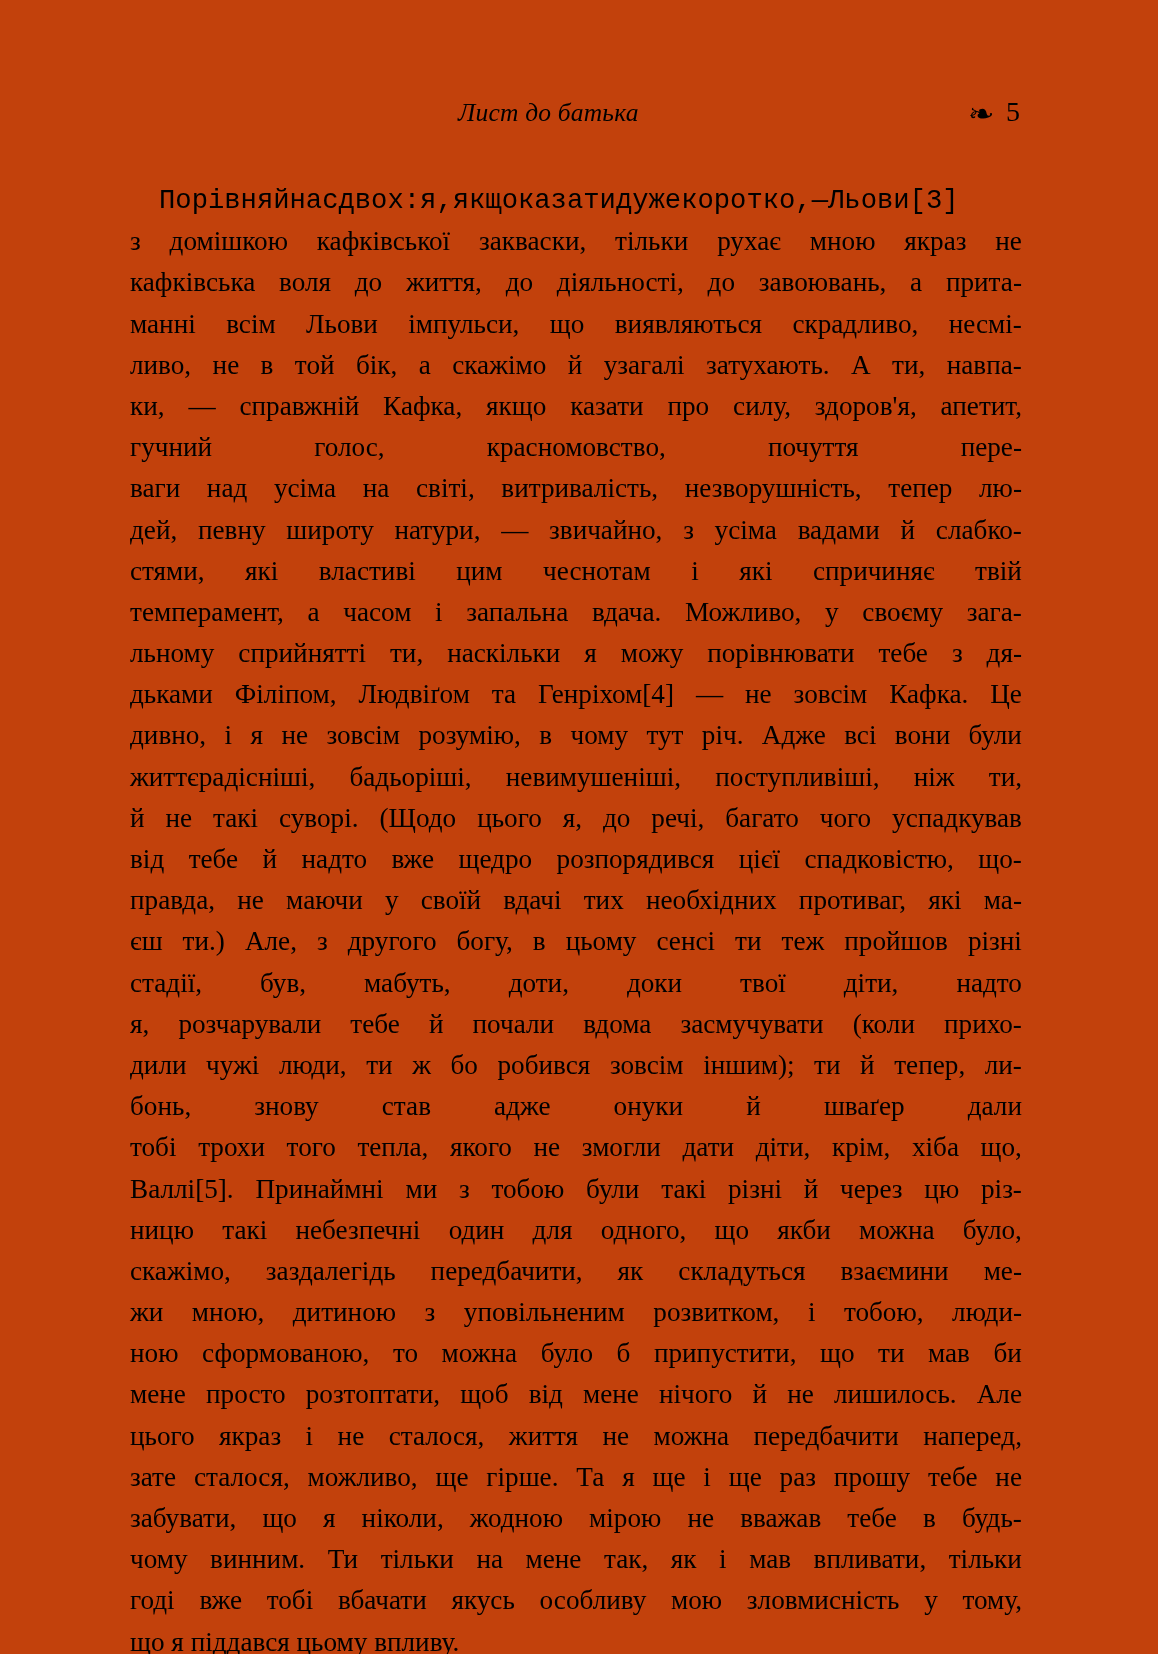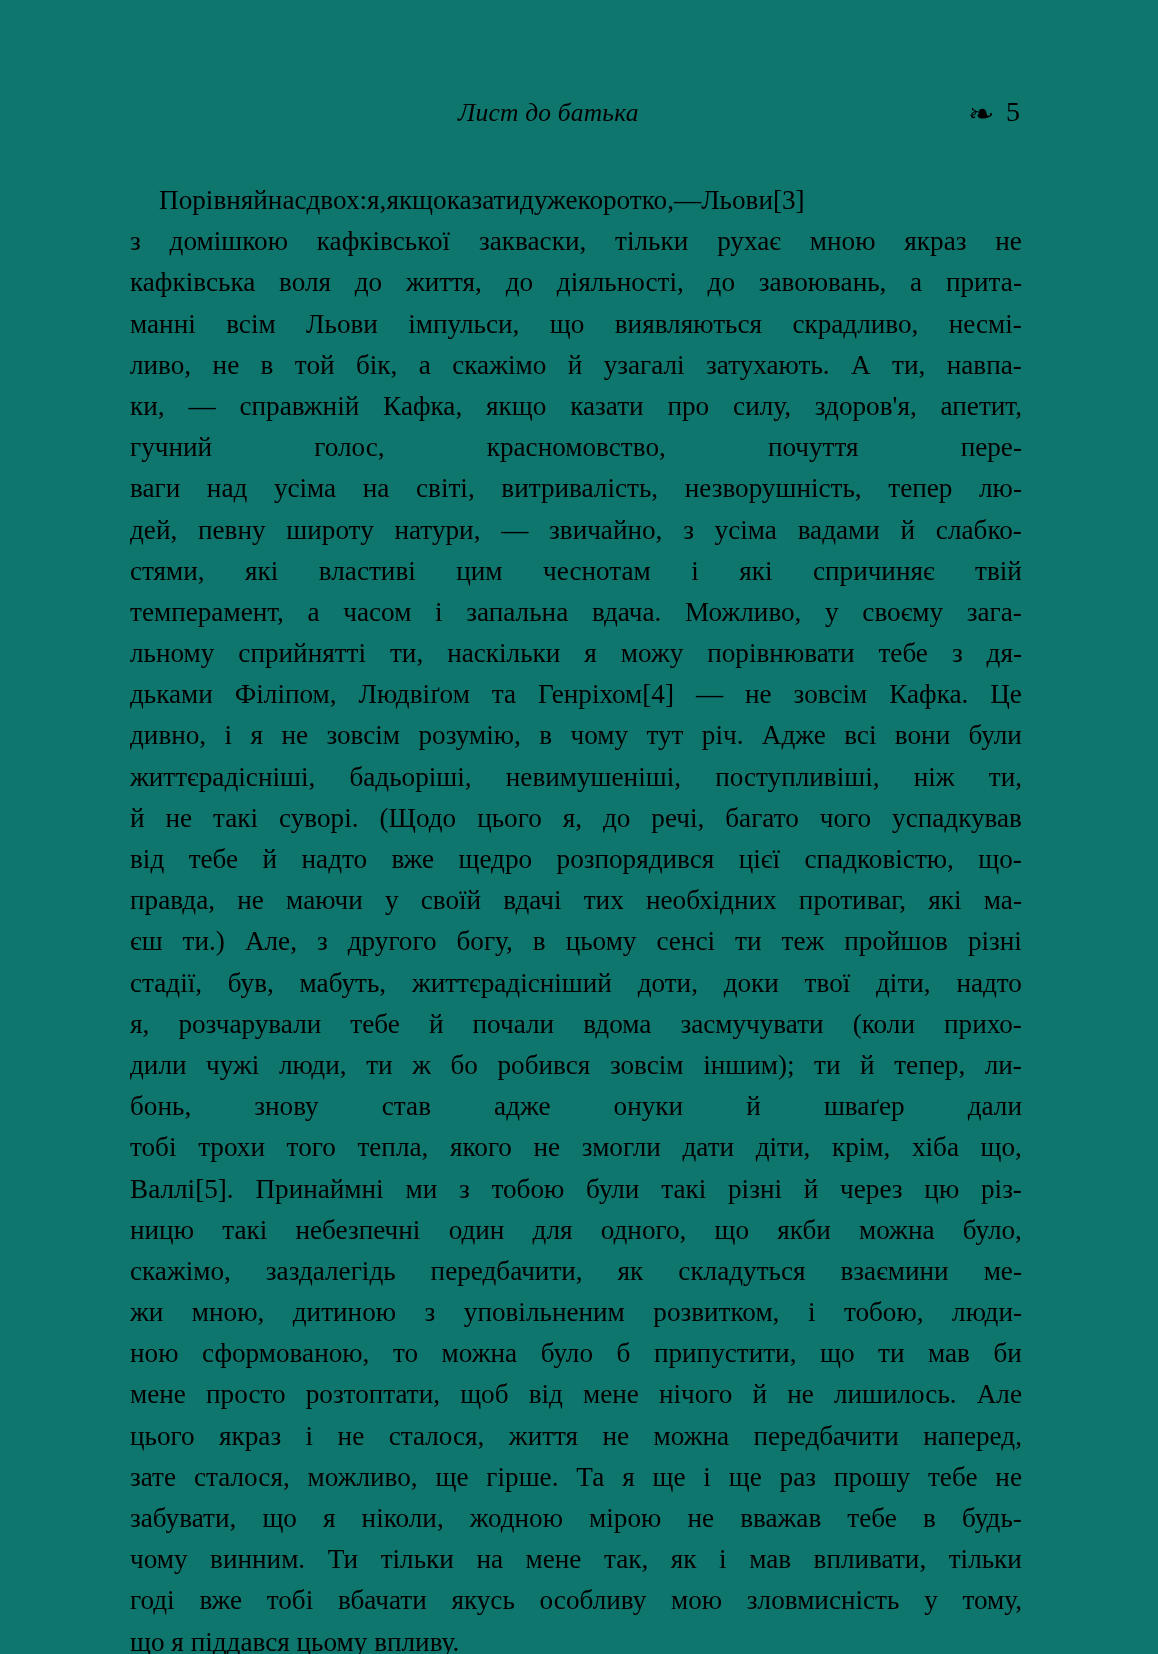--- a/index.html
+++ b/index.html
@@ -8,21 +8,21 @@
     background: #ffffff;
   }
   body {
     font-family: "Liberation Serif", "DejaVu Serif", serif;
     color: #000000;
   }
   .page {
     position: relative;
     width: 1158px;
     height: 1654px;
-    background: #0f766e;
+    background: #c2410c;
     overflow: hidden;
     box-sizing: border-box;
   }
 
   
   .running-header {
     position: absolute;
     left: 130px;
     top: 98px;
     width: 890px;
@@ -88,20 +88,21 @@
     display: inline-block;
     white-space: pre;
   }
   .indent-space {
     display: inline-block;
     width: 29px;
     flex: 0 0 auto;
   }
   .body-line.indent {
     justify-content: space-between;
+    font-family: Liberation Mono, monospace;
   }
 </style>
 </head>
 <body>
 
 <div class="page">
 
   <div class="running-header">
     <div class="header-title">Лист до батька</div>
     <div class="header-right">
@@ -123,21 +124,21 @@
       <div class="body-line justify"><span class="w">стями,</span><span class="w">які</span><span class="w">властиві</span><span class="w">цим</span><span class="w">чеснотам</span><span class="w">і</span><span class="w">які</span><span class="w">спричиняє</span><span class="w">твій</span></div>
       <div class="body-line justify"><span class="w">темперамент,</span><span class="w">а</span><span class="w">часом</span><span class="w">і</span><span class="w">запальна</span><span class="w">вдача.</span><span class="w">Можливо,</span><span class="w">у</span><span class="w">своєму</span><span class="w">зага-</span></div>
       <div class="body-line justify"><span class="w">льному</span><span class="w">сприйнятті</span><span class="w">ти,</span><span class="w">наскільки</span><span class="w">я</span><span class="w">можу</span><span class="w">порівнювати</span><span class="w">тебе</span><span class="w">з</span><span class="w">дя-</span></div>
       <div class="body-line justify"><span class="w">дьками</span><span class="w">Філіпом,</span><span class="w">Людвіґом</span><span class="w">та</span><span class="w">Генріхом[4]</span><span class="w">—</span><span class="w">не</span><span class="w">зовсім</span><span class="w">Кафка.</span><span class="w">Це</span></div>
       <div class="body-line justify"><span class="w">дивно,</span><span class="w">і</span><span class="w">я</span><span class="w">не</span><span class="w">зовсім</span><span class="w">розумію,</span><span class="w">в</span><span class="w">чому</span><span class="w">тут</span><span class="w">річ.</span><span class="w">Адже</span><span class="w">всі</span><span class="w">вони</span><span class="w">були</span></div>
       <div class="body-line justify"><span class="w">життєрадісніші,</span><span class="w">бадьоріші,</span><span class="w">невимушеніші,</span><span class="w">поступливіші,</span><span class="w">ніж</span><span class="w">ти,</span></div>
       <div class="body-line justify"><span class="w">й</span><span class="w">не</span><span class="w">такі</span><span class="w">суворі.</span><span class="w">(Щодо</span><span class="w">цього</span><span class="w">я,</span><span class="w">до</span><span class="w">речі,</span><span class="w">багато</span><span class="w">чого</span><span class="w">успадкував</span></div>
       <div class="body-line justify"><span class="w">від</span><span class="w">тебе</span><span class="w">й</span><span class="w">надто</span><span class="w">вже</span><span class="w">щедро</span><span class="w">розпорядився</span><span class="w">цієї</span><span class="w">спадковістю,</span><span class="w">що-</span></div>
       <div class="body-line justify"><span class="w">правда,</span><span class="w">не</span><span class="w">маючи</span><span class="w">у</span><span class="w">своїй</span><span class="w">вдачі</span><span class="w">тих</span><span class="w">необхідних</span><span class="w">противаг,</span><span class="w">які</span><span class="w">ма-</span></div>
       <div class="body-line justify"><span class="w">єш</span><span class="w">ти.)</span><span class="w">Але,</span><span class="w">з</span><span class="w">другого</span><span class="w">богу,</span><span class="w">в</span><span class="w">цьому</span><span class="w">сенсі</span><span class="w">ти</span><span class="w">теж</span><span class="w">пройшов</span><span class="w">різні</span></div>
-      <div class="body-line justify"><span class="w">стадії,</span><span class="w">був,</span><span class="w">мабуть,</span><span class="w">життєрадісніший</span><span class="w">доти,</span><span class="w">доки</span><span class="w">твої</span><span class="w">діти,</span><span class="w">надто</span></div>
+      <div class="body-line justify"><span class="w">стадії,</span><span class="w">був,</span><span class="w">мабуть,</span><span class="w">доти,</span><span class="w">доки</span><span class="w">твої</span><span class="w">діти,</span><span class="w">надто</span></div>
       <div class="body-line justify"><span class="w">я,</span><span class="w">розчарували</span><span class="w">тебе</span><span class="w">й</span><span class="w">почали</span><span class="w">вдома</span><span class="w">засмучувати</span><span class="w">(коли</span><span class="w">прихо-</span></div>
       <div class="body-line justify"><span class="w">дили</span><span class="w">чужі</span><span class="w">люди,</span><span class="w">ти</span><span class="w">ж</span><span class="w">бо</span><span class="w">робився</span><span class="w">зовсім</span><span class="w">іншим);</span><span class="w">ти</span><span class="w">й</span><span class="w">тепер,</span><span class="w">ли-</span></div>
       <div class="body-line justify"><span class="w">бонь,</span><span class="w">знову</span><span class="w">став</span><span class="w">адже</span><span class="w">онуки</span><span class="w">й</span><span class="w">шваґер</span><span class="w">дали</span></div>
       <div class="body-line justify"><span class="w">тобі</span><span class="w">трохи</span><span class="w">того</span><span class="w">тепла,</span><span class="w">якого</span><span class="w">не</span><span class="w">змогли</span><span class="w">дати</span><span class="w">діти,</span><span class="w">крім,</span><span class="w">хіба</span><span class="w">що,</span></div>
       <div class="body-line justify"><span class="w">Валлі[5].</span><span class="w">Принаймні</span><span class="w">ми</span><span class="w">з</span><span class="w">тобою</span><span class="w">були</span><span class="w">такі</span><span class="w">різні</span><span class="w">й</span><span class="w">через</span><span class="w">цю</span><span class="w">різ-</span></div>
       <div class="body-line justify"><span class="w">ницю</span><span class="w">такі</span><span class="w">небезпечні</span><span class="w">один</span><span class="w">для</span><span class="w">одного,</span><span class="w">що</span><span class="w">якби</span><span class="w">можна</span><span class="w">було,</span></div>
       <div class="body-line justify"><span class="w">скажімо,</span><span class="w">заздалегідь</span><span class="w">передбачити,</span><span class="w">як</span><span class="w">складуться</span><span class="w">взаємини</span><span class="w">ме-</span></div>
       <div class="body-line justify"><span class="w">жи</span><span class="w">мною,</span><span class="w">дитиною</span><span class="w">з</span><span class="w">уповільненим</span><span class="w">розвитком,</span><span class="w">і</span><span class="w">тобою,</span><span class="w">люди-</span></div>
       <div class="body-line justify"><span class="w">ною</span><span class="w">сформованою,</span><span class="w">то</span><span class="w">можна</span><span class="w">було</span><span class="w">б</span><span class="w">припустити,</span><span class="w">що</span><span class="w">ти</span><span class="w">мав</span><span class="w">би</span></div>
       <div class="body-line justify"><span class="w">мене</span><span class="w">просто</span><span class="w">розтоптати,</span><span class="w">щоб</span><span class="w">від</span><span class="w">мене</span><span class="w">нічого</span><span class="w">й</span><span class="w">не</span><span class="w">лишилось.</span><span class="w">Але</span></div>

